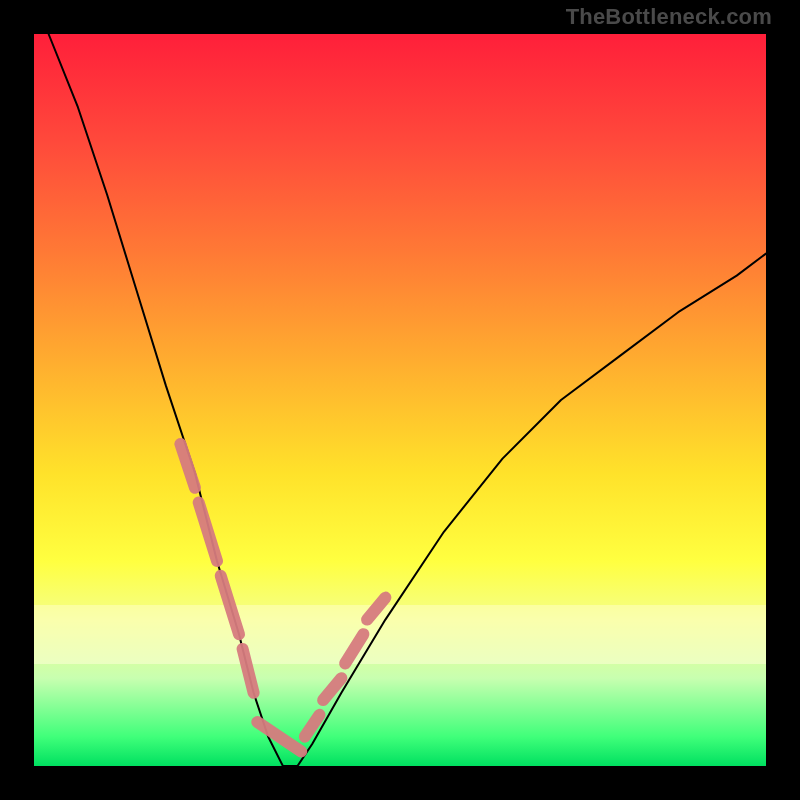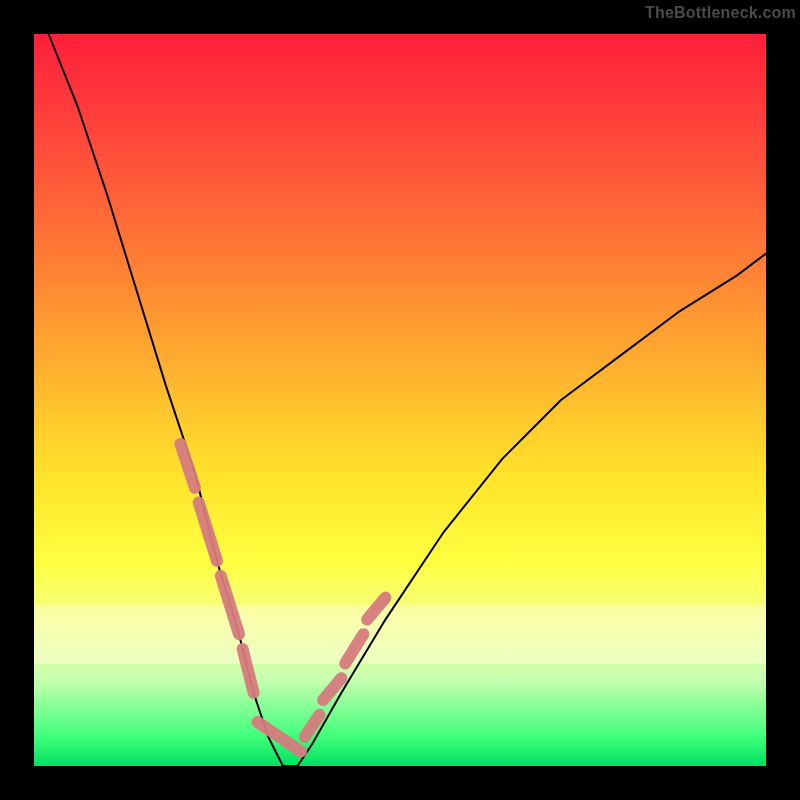--- a/index.html
+++ b/index.html
@@ -13,23 +13,23 @@
   }
   .frame {
     position: relative;
     width: 800px;
     height: 800px;
     background: #000;
   }
   .watermark {
     position: absolute;
     top: 4px;
-    right: 4px;
+    right: 28px;
     color: #4a4a4a;
-    font-size: 16px;
+    font-size: 22px;
     font-weight: 600;
     letter-spacing: 0.2px;
     z-index: 5;
     margin-left: 32px;
   }
   .plot {
     position: absolute;
     left: 34px;
     top: 34px;
     width: 732px;

